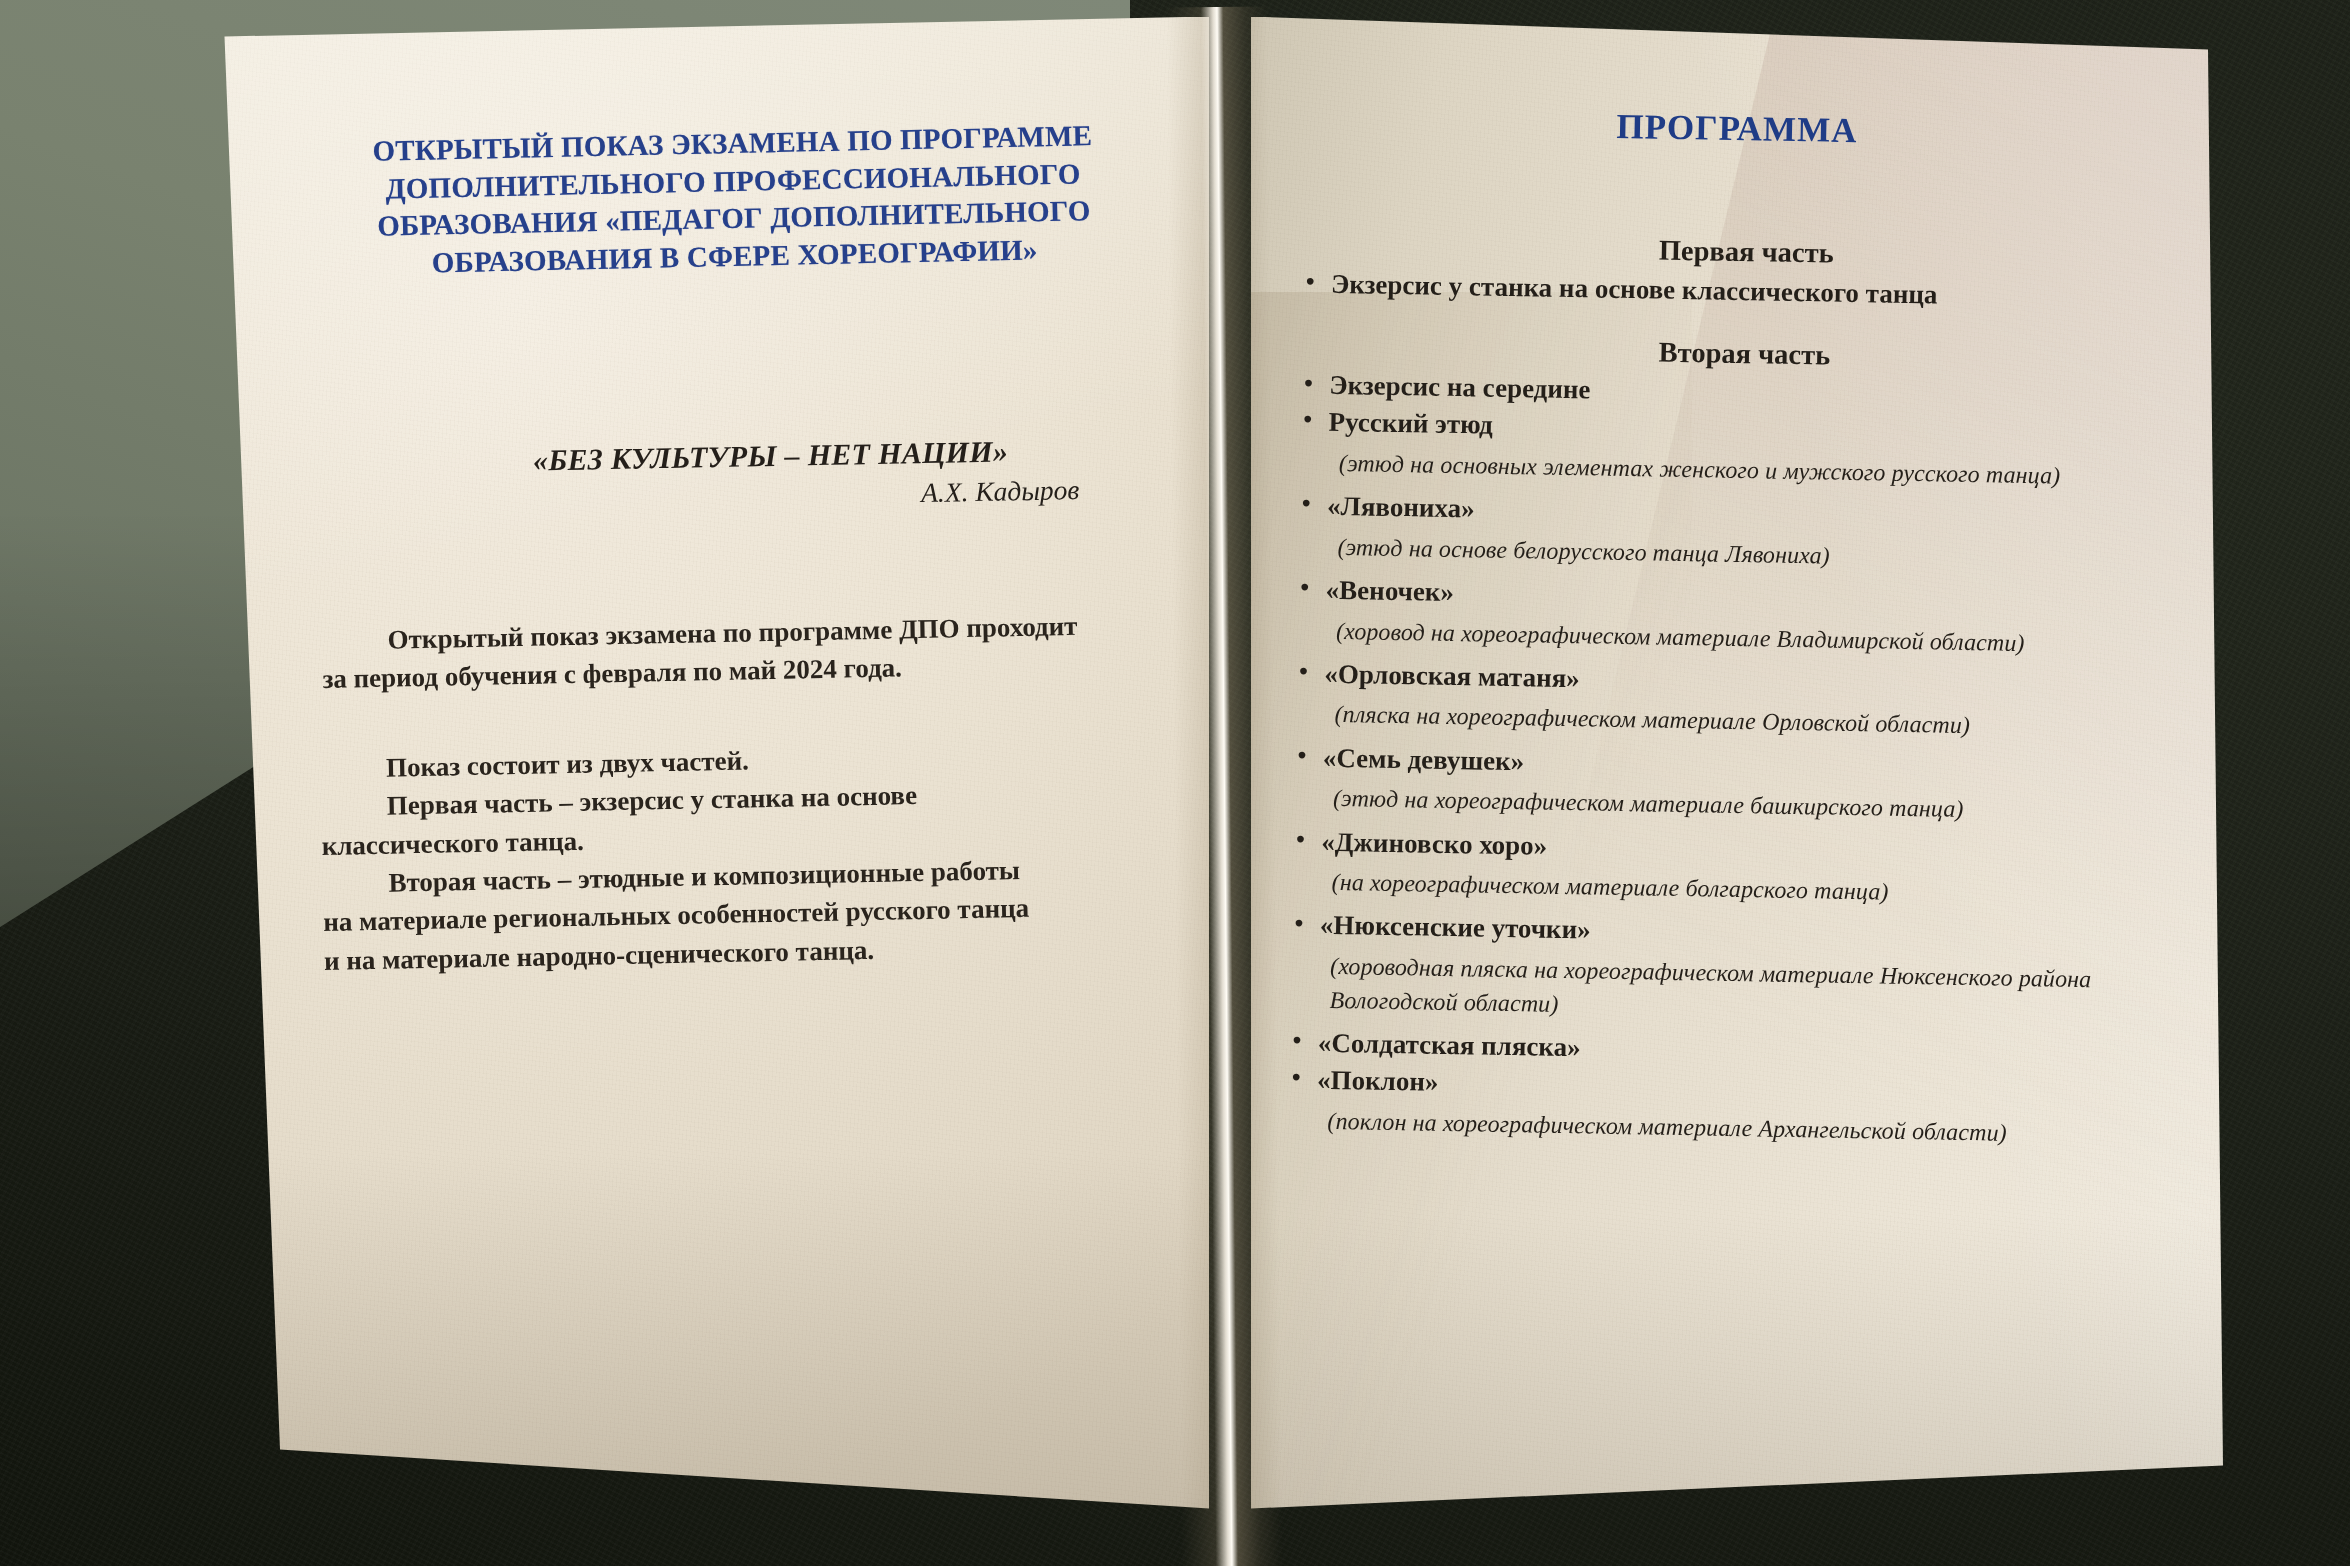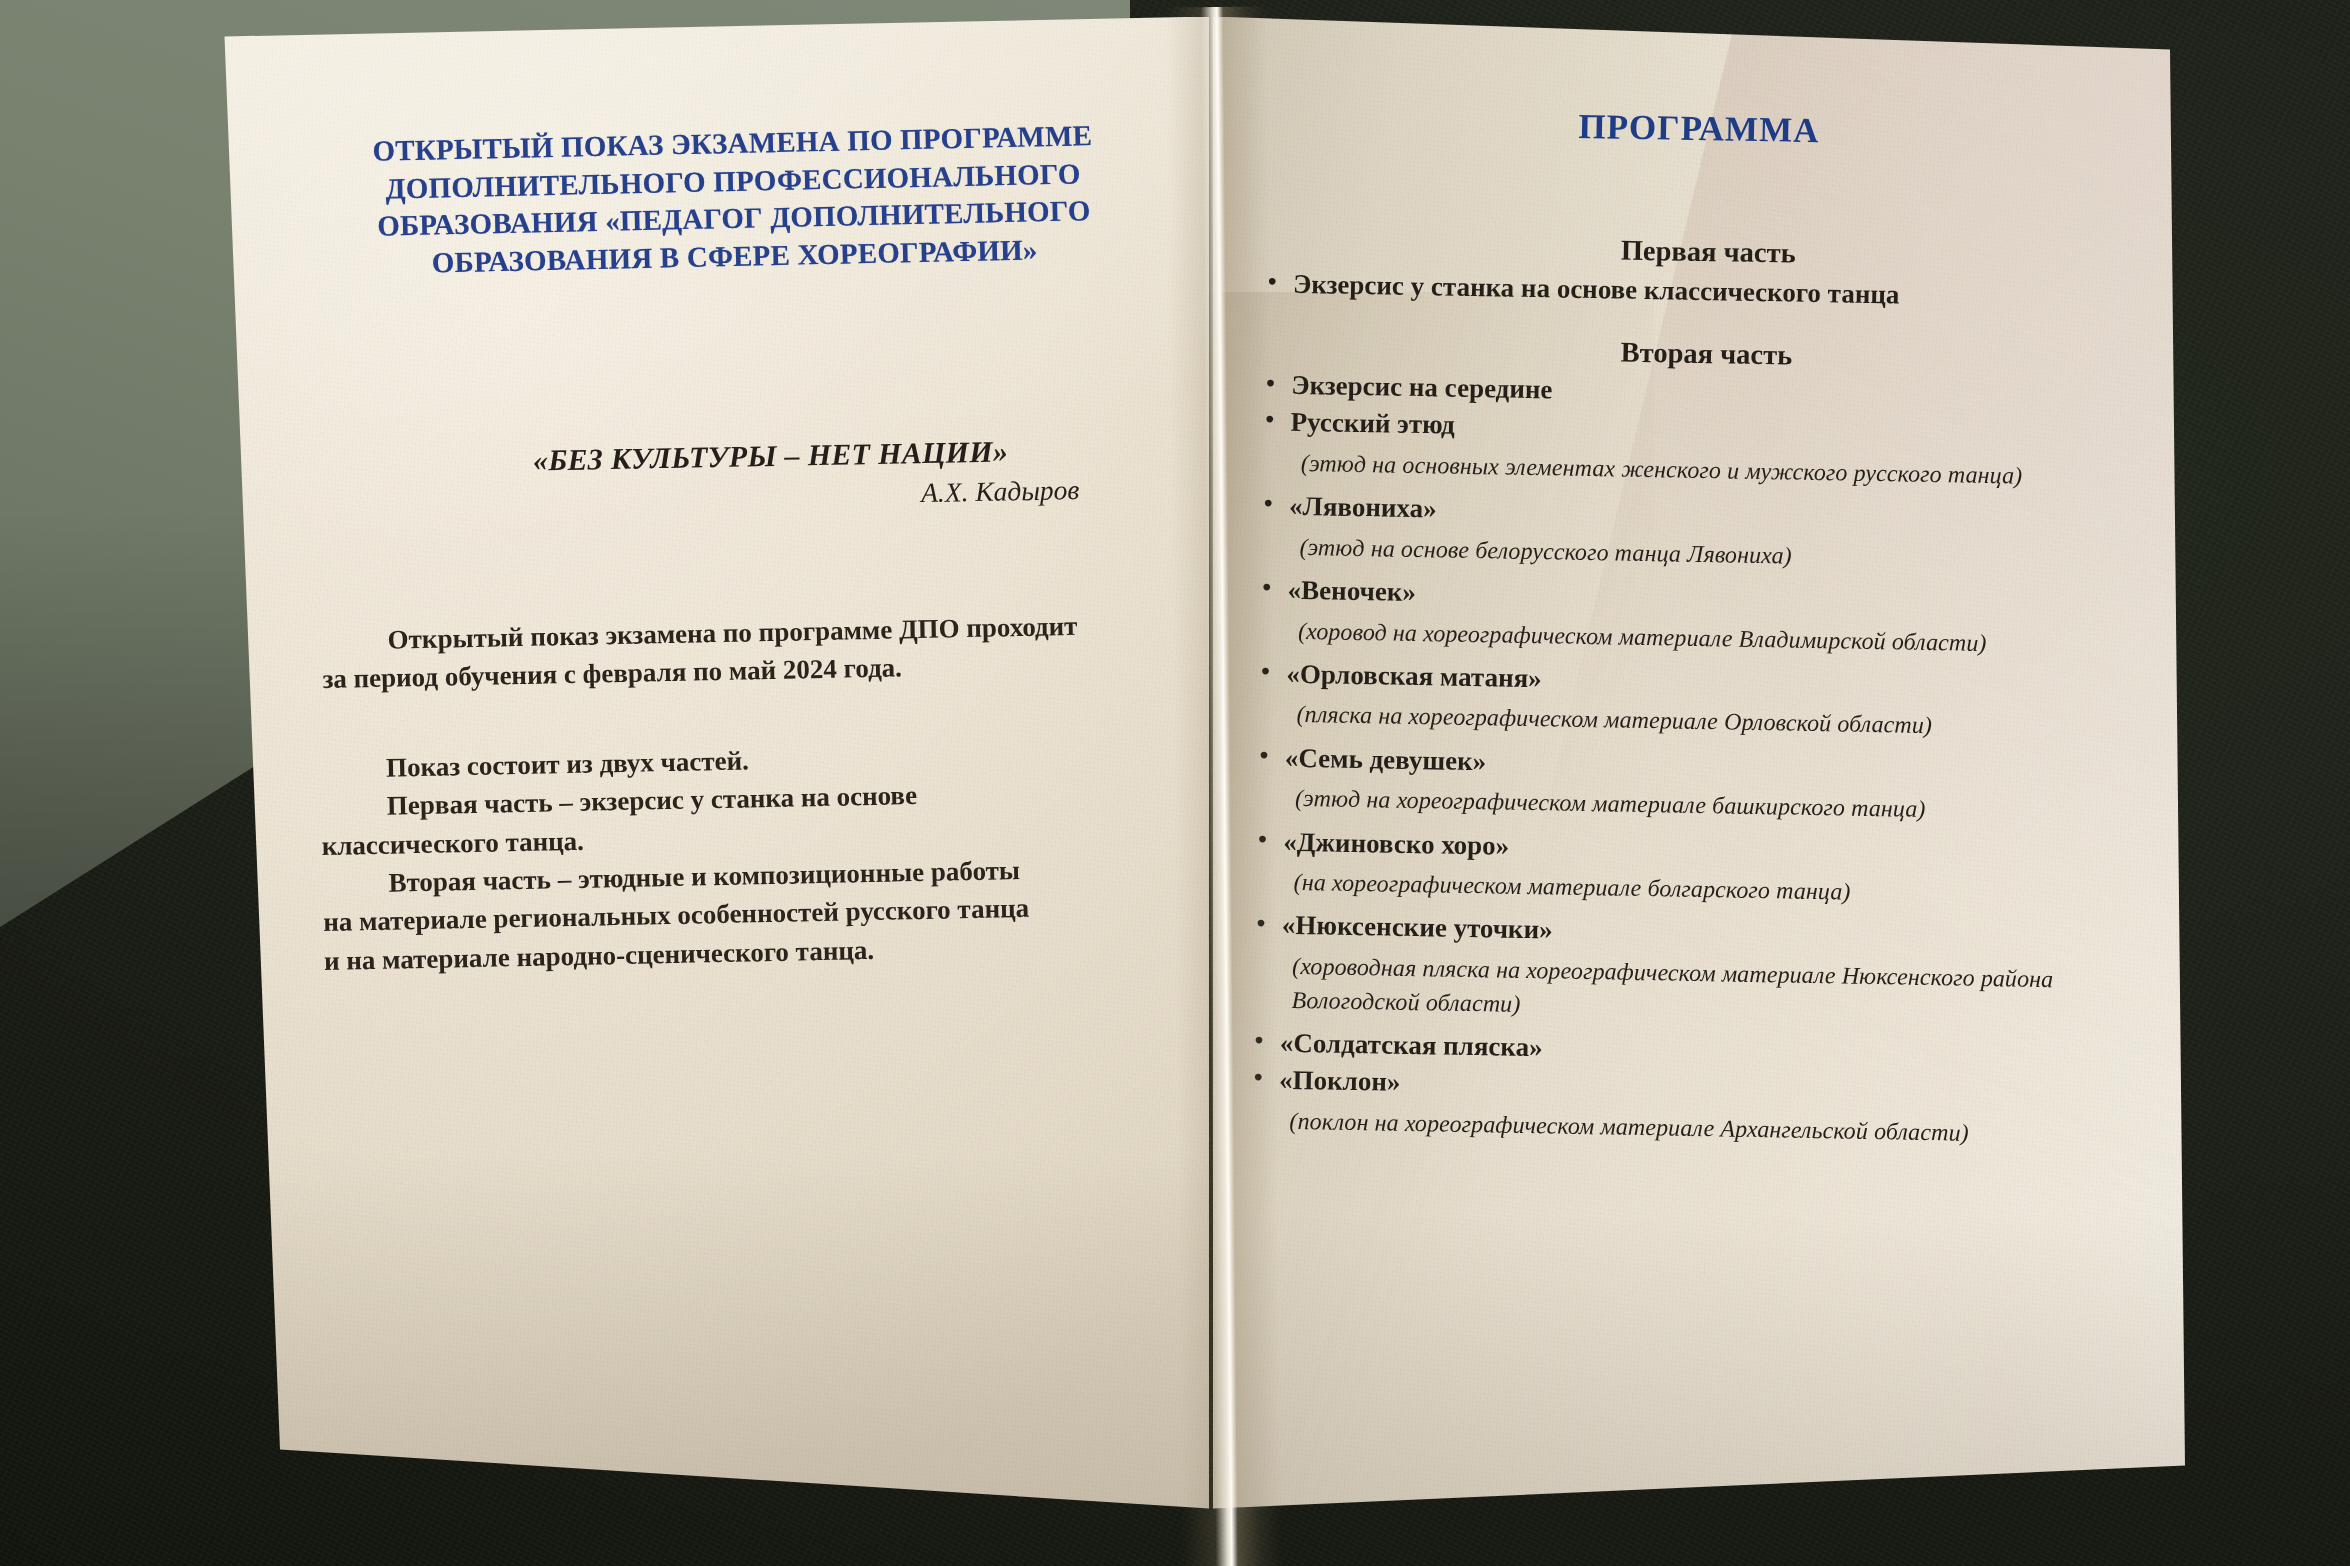--- a/index.html
+++ b/index.html
@@ -63,21 +63,21 @@
   
   .page-left {
     left: 0;
     width: 990px;
     background:
       radial-gradient(120% 80% at 30% 18%, #f3ece0 0%, #ece4d4 45%, #ded4c1 100%);
     clip-path: polygon(5.5px 20px, 990px 0px, 990px 1492px, 61px 1433px);
     box-shadow: 0 0 55px rgba(0,0,0,0.55);
   }
   .page-right {
-    left: 994px;
+    left: 1032px;
     width: 972px;
     background:
       linear-gradient(100deg, #cfc7b4 0%, #ddd5c3 16%, #e6dece 42%, #ece5d7 72%, #efe9dd 100%);
     clip-path: polygon(0px 0px, 957px 33px, 972px 1449px, 0px 1492px);
     box-shadow: 0 0 55px rgba(0,0,0,0.5);
   }
 
   
   .grain {
     position: absolute;

